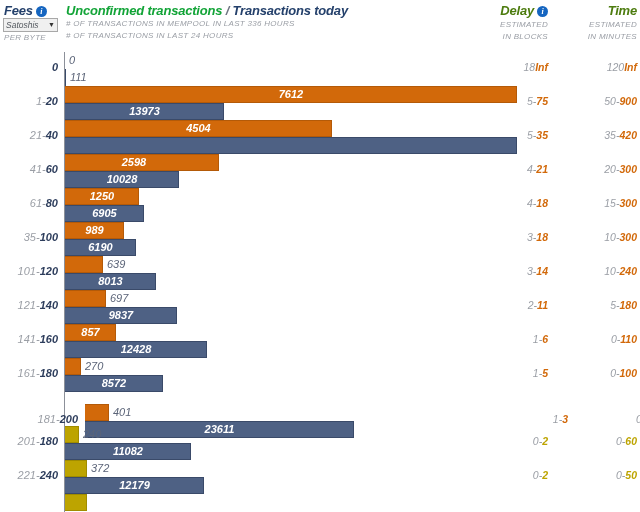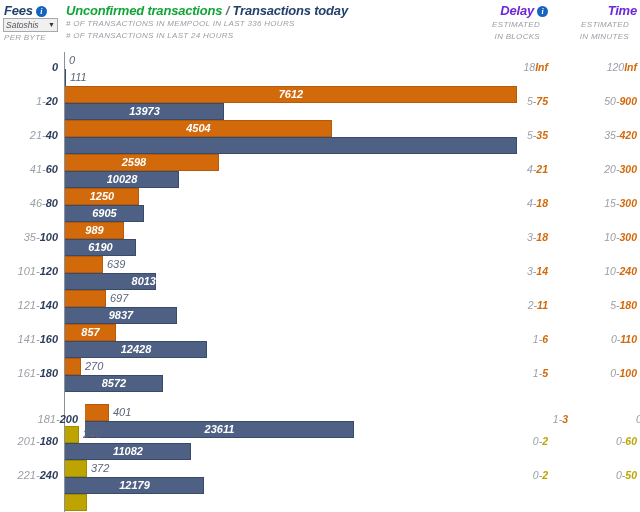--- a/index.html
+++ b/index.html
@@ -80,23 +80,23 @@
   .hdr-sub.l2 { top: 31px; }
 
   .hdr-delay {
     position: absolute; right: 92px; top: 1px;
     text-align: right; width: 80px;
   }
   .hdr-time {
     position: absolute; right: 3px; top: 1px;
     text-align: right; width: 82px;
   }
-  .hdr-col-title { font-size: 13px; font-weight: bold; color: #6d28d9; letter-spacing: -0.2px; }
+  .hdr-col-title { font-size: 13px; font-weight: bold; color: #4d7c0f; letter-spacing: -0.2px; }
   .hdr-col-sub {
-    position: absolute; right: 8px;
+    position: absolute; right: 0;
     font-size: 8px; color: #9a9ea5; letter-spacing: 0.3px; white-space: nowrap;
   }
   .hdr-col-sub.s1 { top: 19px; }
   .hdr-col-sub.s2 { top: 31px; }
 
   
   .chart {
     position: absolute;
     left: 0; top: 52px;
     width: 640px; height: 460px;
@@ -243,21 +243,21 @@
           <div class="barwrap">
             <div class="bar o" style="width: 154px;"></div>
             <div class="val o-row inside" style="left: 0px; width: 138px; text-align: center;">2598</div>
             <div class="bar b" style="width: 114px;"></div>
             <div class="val b-row inside" style="left: 0px; width: 114px; text-align: center;">10028</div>
           </div>
           <div class="delay"><span class="c-gray">4-</span><b class="c-orange">21</b></div>
           <div class="time"><span class="c-gray">20-</span><b class="c-orange">300</b></div>
         </div>
         <div class="row" style="top: 136px;">
-          <div class="fee-label"><span>46-</span><b>80</b></div>
+          <div class="fee-label"><span>61-</span><b>80</b></div>
           <div class="barwrap">
             <div class="bar o" style="width: 74px;"></div>
             <div class="val o-row inside" style="left: 0px; width: 74px; text-align: center;">1250</div>
             <div class="bar b" style="width: 79px;"></div>
             <div class="val b-row inside" style="left: 0px; width: 79px; text-align: center; border-radius: 6px;">6905</div>
           </div>
           <div class="delay"><span class="c-gray">4-</span><b class="c-orange">18</b></div>
           <div class="time"><span class="c-gray">15-</span><b class="c-orange">300</b></div>
         </div>
         <div class="row" style="top: 170px;">
@@ -270,21 +270,21 @@
           </div>
           <div class="delay"><span class="c-gray">3-</span><b class="c-orange">18</b></div>
           <div class="time"><span class="c-gray">10-</span><b class="c-orange">300</b></div>
         </div>
         <div class="row" style="top: 204px;">
           <div class="fee-label"><span>101-</span><b>120</b></div>
           <div class="barwrap">
             <div class="bar o" style="width: 38px;"></div>
             <div class="val o-row outside" style="left: 42px;">639</div>
             <div class="bar b" style="width: 91px;"></div>
-            <div class="val b-row inside" style="left: 0px; width: 91px; text-align: right;">8013</div>
+            <div class="val b-row inside" style="left: 0px; width: 91px; text-align: center;">8013</div>
           </div>
           <div class="delay"><span class="c-gray">3-</span><b class="c-orange">14</b></div>
           <div class="time"><span class="c-gray">10-</span><b class="c-orange">240</b></div>
         </div>
         <div class="row" style="top: 238px;">
           <div class="fee-label"><span>121-</span><b>140</b></div>
           <div class="barwrap">
             <div class="bar o" style="width: 41px;"></div>
             <div class="val o-row outside" style="left: 45px;">697</div>
             <div class="bar b" style="width: 112px;"></div>

